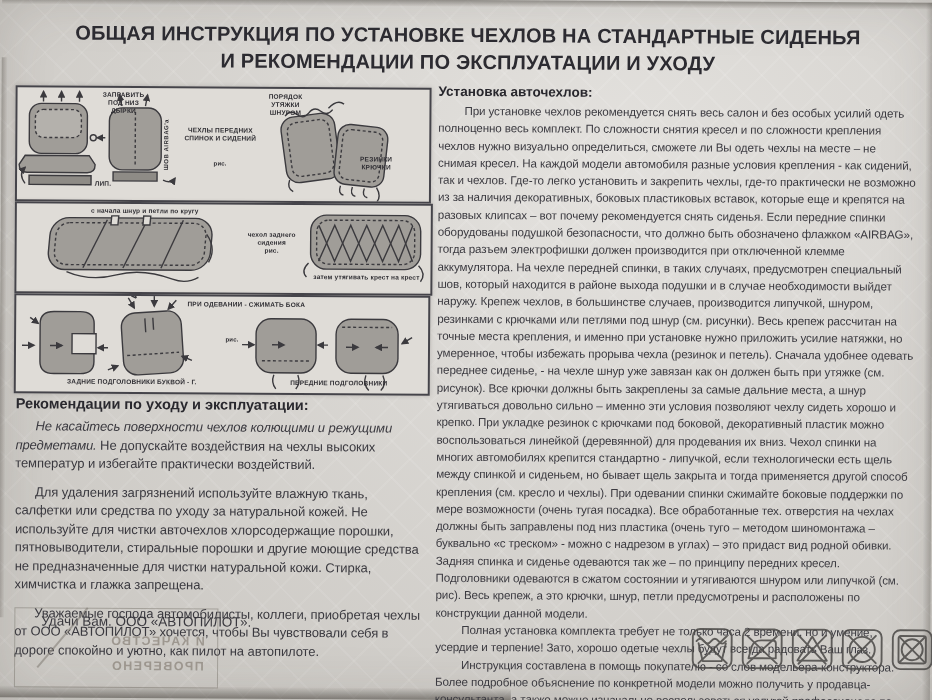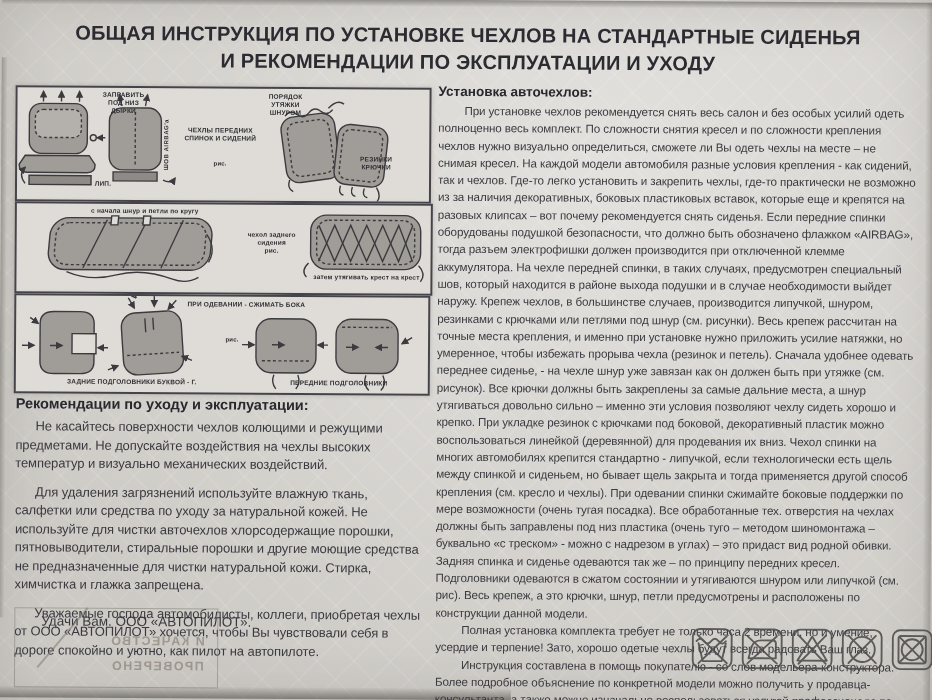--- a/index.html
+++ b/index.html
@@ -48,21 +48,21 @@
   }
   .plabel.small{font-size:6px;}
   .vlabel{
     position:absolute;font-size:6px;font-weight:bold;color:#2f2e33;
     writing-mode:vertical-rl;transform:rotate(180deg);letter-spacing:0.5px;
   }
 
   .left-text{position:absolute;left:16px;top:398px;width:412px;color:#3a393f;}
   .left-text h3{margin:0 0 6px 0;font-size:14.5px;color:#29282e;}
   .left-text p{margin:0 0 10px 0;font-size:13px;line-height:18.5px;text-indent:20px;letter-spacing:-0.1px;}
-  .ital{}
+  .ital{font-style:italic;}
 
   .right-col{position:absolute;left:437px;top:84px;width:479px;color:#3b3a40;}
   .right-col h3{margin:0 0 3px 0;font-size:13.5px;color:#28272d;}
   .right-col p{margin:0;font-size:11.6px;line-height:17.3px;letter-spacing:-0.1px;text-indent:26px;text-align:left;}
 
   .care-icons{position:absolute;left:693px;top:626px;display:flex;gap:8px;}
   .care-icons .cicon{width:42px;height:42px;display:block;opacity:0.85;}
   .care-icons svg{width:42px;height:42px;stroke:#4a4846;fill:none;stroke-width:1.8;stroke-linecap:round;stroke-linejoin:round;}
 
   .stamp-box{
@@ -233,21 +233,21 @@
       </g>
     </svg>
     <div class="plabel" style="left:140px;top:4px;width:180px;">ПРИ ОДЕВАНИИ - СЖИМАТЬ БОКА</div>
     <div class="plabel" style="left:26px;top:82px;width:180px;">ЗАДНИЕ ПОДГОЛОВНИКИ БУКВОЙ - Г.</div>
     <div class="plabel small" style="left:204px;top:40px;width:24px;">рис.</div>
     <div class="plabel" style="left:248px;top:82px;width:150px;">ПЕРЕДНИЕ ПОДГОЛОВНИКИ</div>
   </div>
 
   <div class="left-text">
     <h3>Рекомендации по уходу и эксплуатации:</h3>
-    <p><span class="ital">Не касайтесь поверхности чехлов колющими и режущими предметами.</span> <span>Не допускайте воздействия на чехлы высоких температур и визуально механических воздействий.</span></p>
+    <p><span class="ital">Не касайтесь поверхности чехлов колющими и режущими предметами.</span> <span>Не допускайте воздействия на чехлы высоких температур и избегайте практически воздействий.</span></p>
     <p>Для удаления загрязнений используйте влажную ткань, салфетки или средства по уходу за натуральной кожей. Не используйте для чистки авточехлов хлорсодержащие порошки, пятновыводители, стиральные порошки и другие моющие средства не предназначенные для чистки натуральной кожи. Стирка, химчистка и глажка запрещена.</p>
     <p>Уважаемые господа автомобилисты, коллеги, приобретая чехлы от ООО «АВТОПИЛОТ» хочется, чтобы Вы чувствовали себя в дороге спокойно и уютно, как пилот на автопилоте.</p>
   </div>
 
   <div class="stamp-box">
     <div class="signoff">Удачи Вам. ООО «АВТОПИЛОТ».</div>
     <div class="stamp-diag"></div>
     <div class="stamp-mirror">
       <div>И КАЧЕСТВО</div>
       <div class="l2">ПРОВЕРЕНО</div>

